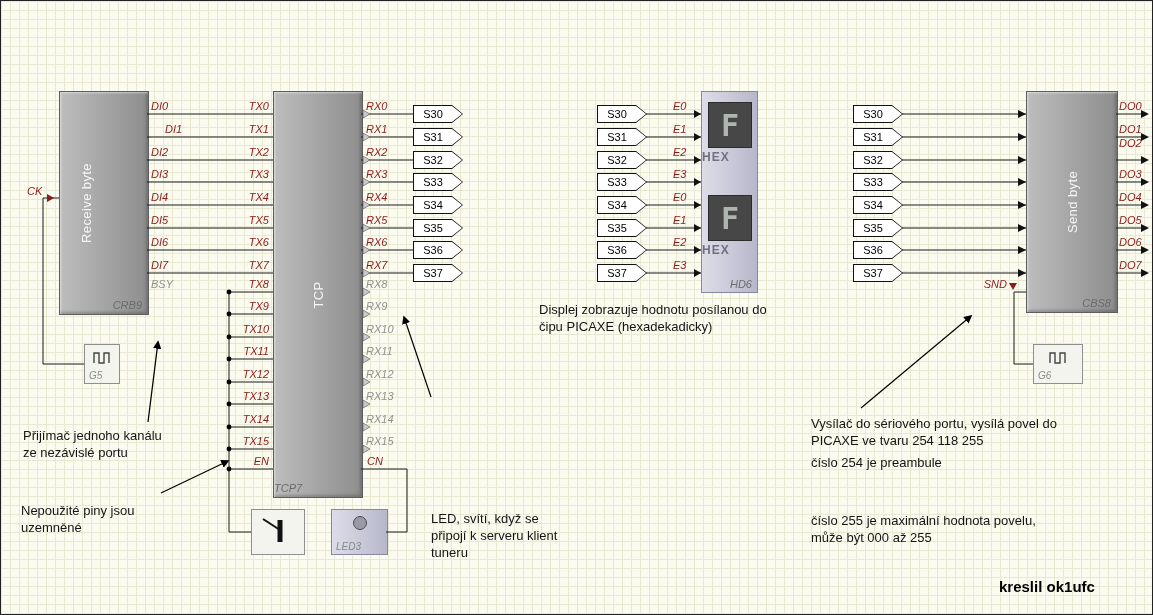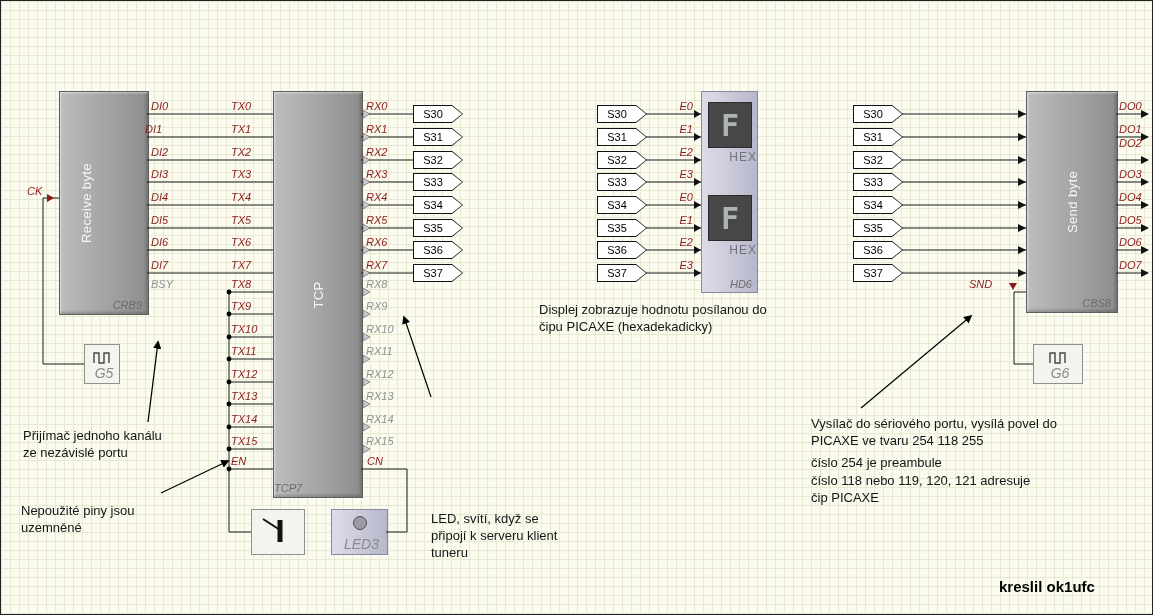--- a/index.html
+++ b/index.html
@@ -8,33 +8,33 @@
     background-color:#fbfbef;
     background-image:linear-gradient(#e9e9d3 1px,transparent 1px),linear-gradient(90deg,#e9e9d3 1px,transparent 1px);
     background-size:9px 9px}
   .title{position:absolute;left:34px;top:20px;font-size:16px;font-weight:bold;color:#7a0707;white-space:nowrap}
   .blk{position:absolute;border:1px solid #5e5e5e;background:linear-gradient(90deg,#bdbdbd,#8d8d8d);
     box-shadow:inset 1px 1px 2px rgba(255,255,255,.5),inset -2px -2px 3px rgba(0,0,0,.22)}
   .lav{background:linear-gradient(90deg,#dddde9,#b7b7cb);border:1px solid #8888a0;box-shadow:none}
   .lite{background:#f4f4ef;border:1px solid #8f8f8f;box-shadow:none}
   .vlabel{position:absolute;left:50%;top:50%;transform:translate(-50%,-50%) rotate(-90deg);white-space:nowrap;color:#f6f6f6;font-size:13px;letter-spacing:.4px}
   .ref{position:absolute;font-style:italic;font-size:11px;color:#6b6b6b;white-space:nowrap}
-  .sref{position:absolute;left:4px;right:0;bottom:2px;text-align:center;font-style:italic;font-size:14px;color:#8a8a8a}
+  .sref{position:absolute;left:4px;right:0;bottom:2px;text-align:left;font-style:italic;font-size:10px;color:#8a8a8a}
   .pin{position:absolute;font-style:italic;font-size:11px;color:#8b1a1a;white-space:nowrap}
   .pin.gy{color:#909090}
-  .pr{width:38px;text-align:left}
-  .pr2{width:20px;text-align:right}
+  .pr{width:38px;text-align:right}
+  .pr2{width:20px;text-align:left}
   .tag{position:absolute;width:50px;height:18px}
   .tag i{display:block;position:absolute}
   .tbg{inset:0;background:#111;clip-path:polygon(0 0,39px 0,50px 9px,39px 18px,0 18px)}
   .tin{inset:1px;background:#fff;clip-path:polygon(0 0,38px 0,48px 8px,38px 16px,0 16px)}
   .tlb{position:absolute;left:0;top:0;width:40px;height:18px;line-height:18px;text-align:center;font-size:11px;color:#000}
   .display{position:absolute;width:42px;height:44px;background:#474747;border:1px solid #2b2b2b;color:#aeb4ae;
     font:bold 30px "DejaVu Sans Mono",monospace;display:flex;align-items:center;justify-content:center}
-  .hexcap{position:absolute;left:0;width:100%;text-align:right;font-weight:normal;font-size:12px;color:#70707e;letter-spacing:1px}
+  .hexcap{position:absolute;left:0;width:100%;text-align:left;font-weight:bold;font-size:12px;color:#70707e;letter-spacing:1px}
   .led-dot{position:absolute;width:12px;height:12px;border-radius:50%;background:#9a9aa4;border:1px solid #4c4c58}
   .note{position:absolute;font-size:13px;color:#151515;line-height:17px;white-space:nowrap}
   .credit{position:absolute;left:998px;top:577px;font-size:15px;font-weight:bold;color:#000}
   svg.wires{position:absolute;left:0;top:0;pointer-events:none}
 </style>
 </head>
 <body>
 
 <div id="canvas">
 
@@ -246,21 +246,21 @@
 
     <g stroke="#000" stroke-width="1.2">
       <line x1="147" y1="421" x2="157" y2="341" marker-end="url(#ah)"></line>
       <line x1="160" y1="492" x2="227" y2="460" marker-end="url(#ah)"></line>
       <line x1="430" y1="396" x2="403" y2="316" marker-end="url(#ah)"></line>
       <line x1="860" y1="407" x2="970" y2="315" marker-end="url(#ah)"></line>
     </g>
   </svg>
 
   <span class="pin" style="left:150px;top:99px">DI0</span>
-  <span class="pin" style="left:144px;top:122px">DI1</span>
+  <span class="pin" style="left:164px;top:122px">DI1</span>
   <span class="pin" style="left:150px;top:145px">DI2</span>
   <span class="pin" style="left:150px;top:167px">DI3</span>
   <span class="pin" style="left:150px;top:190px">DI4</span>
   <span class="pin" style="left:150px;top:213px">DI5</span>
   <span class="pin" style="left:150px;top:235px">DI6</span>
   <span class="pin" style="left:150px;top:258px">DI7</span>
   <span class="pin gy" style="left:150px;top:277px">BSY</span>
 
   <span class="pin pr" style="left:230px;top:99px">TX0</span>
   <span class="pin pr" style="left:230px;top:122px">TX1</span>
@@ -461,19 +461,19 @@
     <div>Nepoužité piny jsou</div>
     <div>uzemněné</div>
   </div>
   <div class="note" style="left:810px;top:414px">
     <div>Vysílač do sériového portu, vysílá povel do</div>
     <div>PICAXE ve tvaru 254 118 255</div>
   </div>
   <div class="note" style="left:810px;top:453px">
     <div>číslo 254 je preambule</div>
   </div>
-  <div class="note" style="left:810px;top:471px">
-    <div>číslo 118 nebo 119, 120, 121 adresuje</div>
-    <div>čip PICAXE</div>
+  <div class="note" style="left:810px;top:511px">
+    <div>číslo 255 je maximální hodnota povelu,</div>
+    <div>může být 000 až 255</div>
   </div>
 
   <div class="credit">kreslil ok1ufc</div>
 </div>
 
 </body></html>

